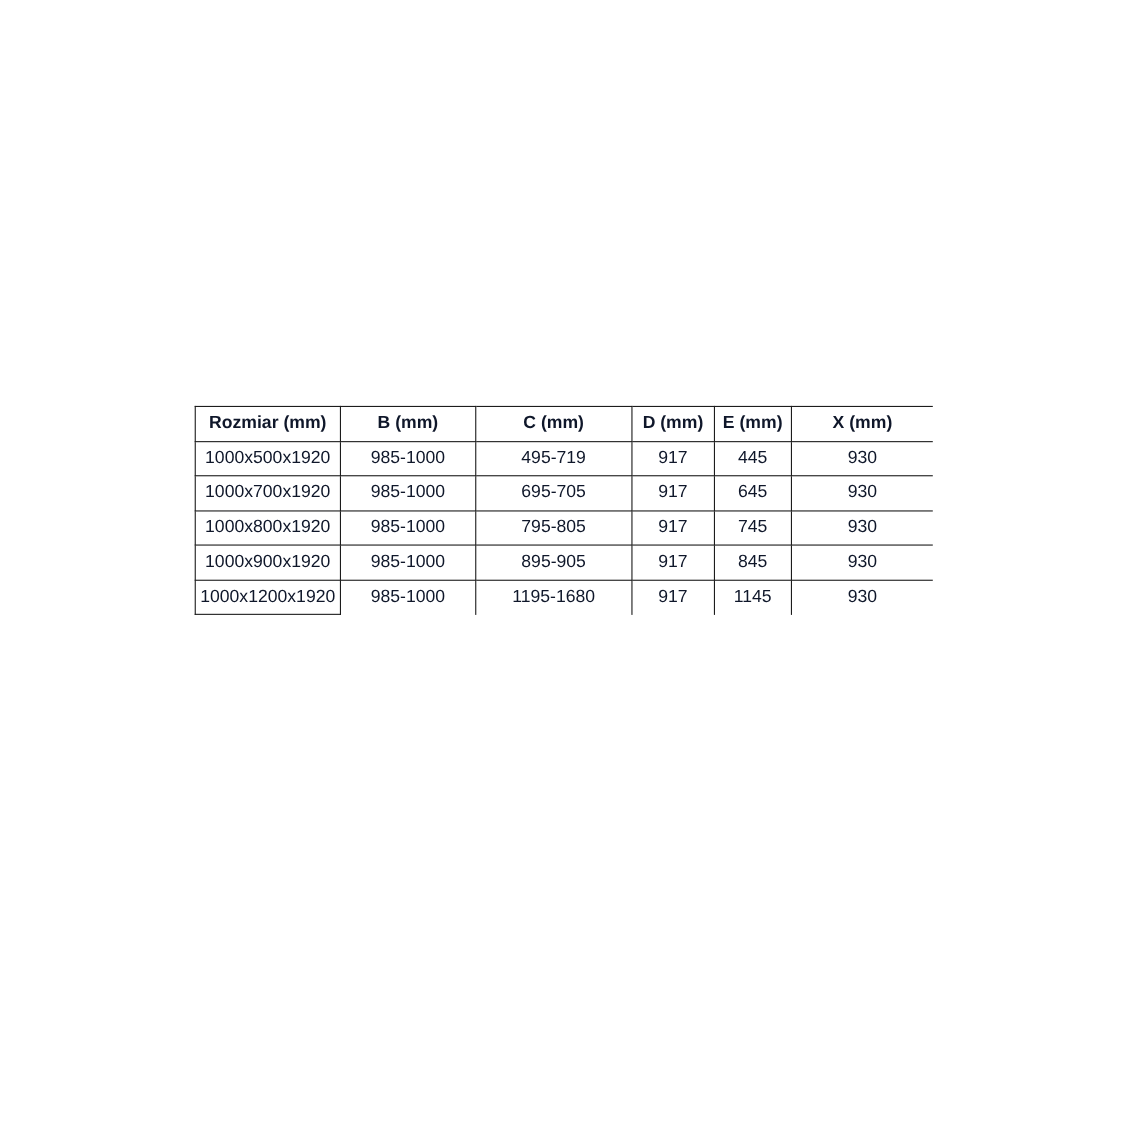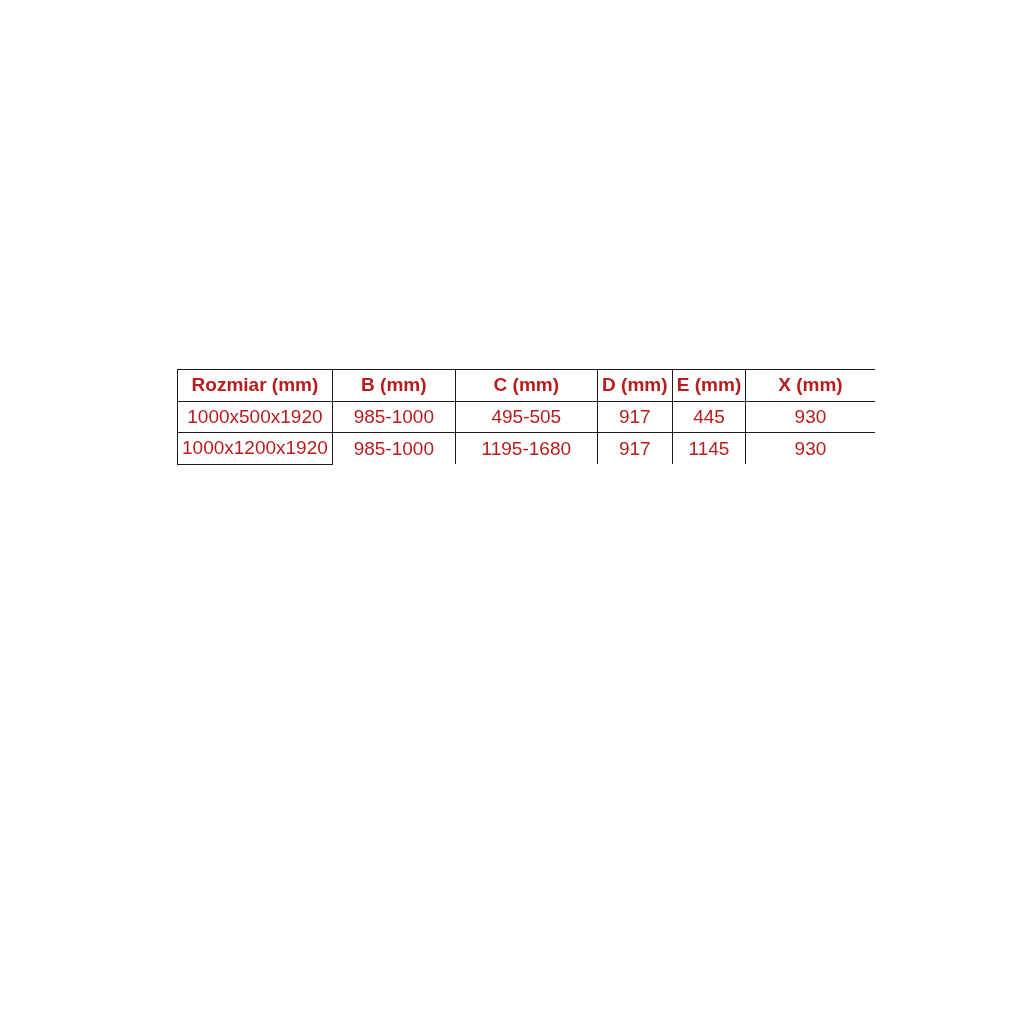--- a/index.html
+++ b/index.html
@@ -18,22 +18,22 @@
     top: 369px;
   }
   table {
     border-collapse: collapse;
     table-layout: fixed;
   }
   th, td {
     border: 1px solid #1c1c1c;
     text-align: center;
     vertical-align: middle;
-    font-size: 19px;
-    color: #b91c1c;
+    font-size: 16px;
+    color: #0f172a;
     height: 30.5px;
     padding: 0 4px;
     white-space: nowrap;
     overflow: hidden;
   }
   th {
     font-weight: bold;
   }
   td {
     font-weight: normal;
@@ -72,23 +72,47 @@
           <th>C (mm)</th>
           <th>D (mm)</th>
           <th>E (mm)</th>
           <th>X (mm)</th>
         </tr>
     </thead>
     <tbody>
         <tr>
           <td>1000x500x1920</td>
           <td>985-1000</td>
-          <td>495-505</td>
+          <td>495-719</td>
           <td>917</td>
           <td>445</td>
+          <td>930</td>
+        </tr>
+        <tr>
+          <td>1000x700x1920</td>
+          <td>985-1000</td>
+          <td>695-705</td>
+          <td>917</td>
+          <td>645</td>
+          <td>930</td>
+        </tr>
+        <tr>
+          <td>1000x800x1920</td>
+          <td>985-1000</td>
+          <td>795-805</td>
+          <td>917</td>
+          <td>745</td>
+          <td>930</td>
+        </tr>
+        <tr>
+          <td>1000x900x1920</td>
+          <td>985-1000</td>
+          <td>895-905</td>
+          <td>917</td>
+          <td>845</td>
           <td>930</td>
         </tr>
         <tr>
           <td>1000x1200x1920</td>
           <td>985-1000</td>
           <td>1195-1680</td>
           <td>917</td>
           <td>1145</td>
           <td>930</td>
         </tr>

